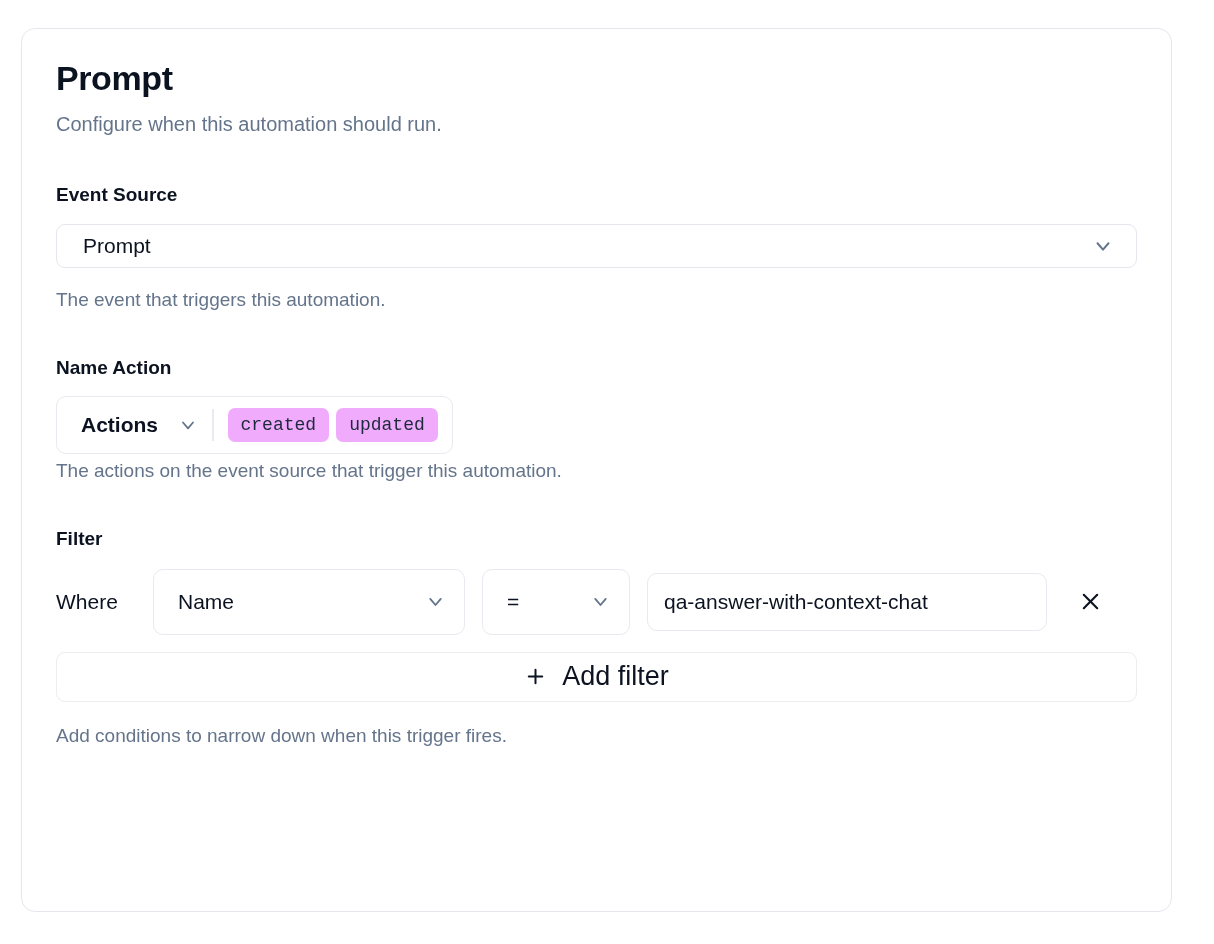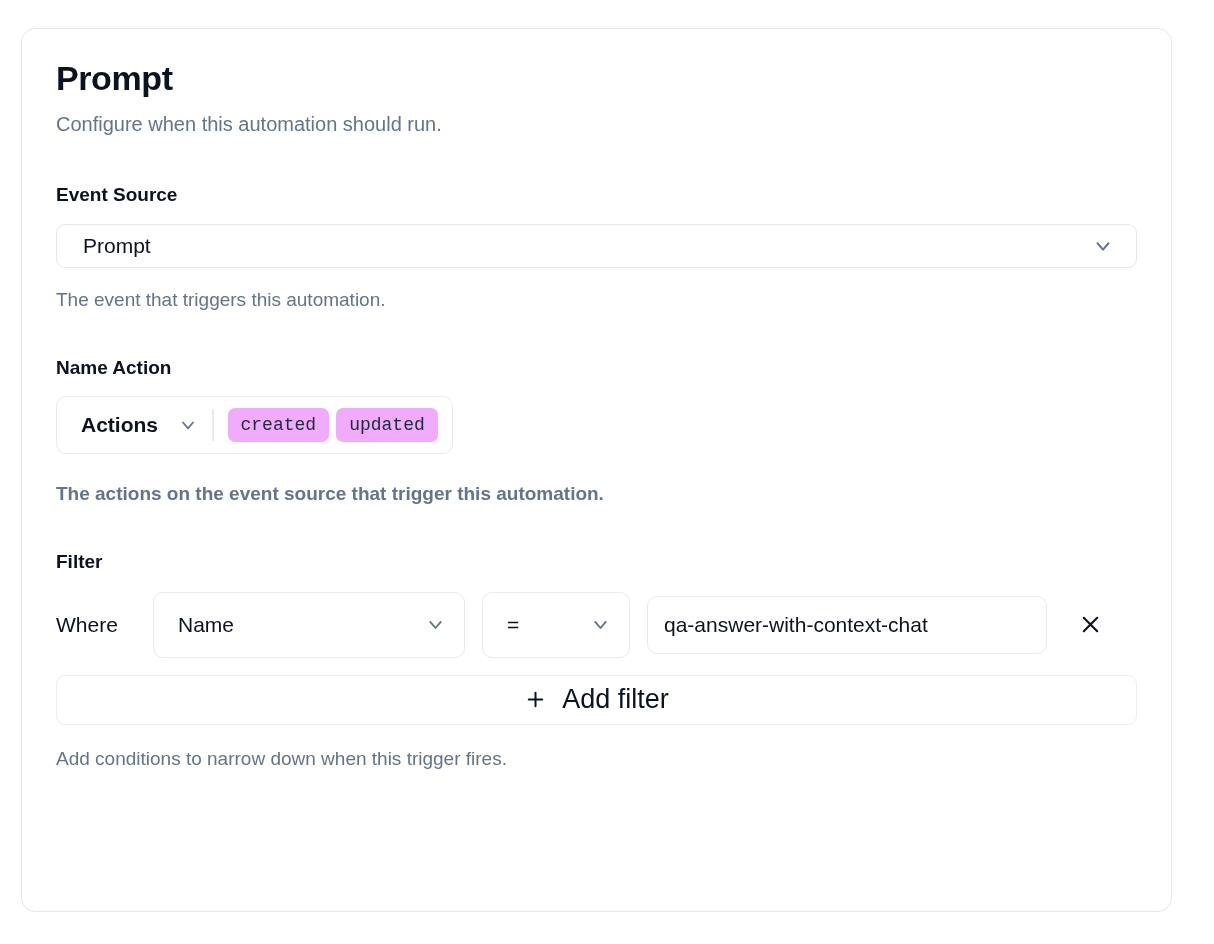--- a/index.html
+++ b/index.html
@@ -113,21 +113,21 @@
   .chip {
     background: #f0abfc;
     color: #1e293b;
     font-size: 18px;
     border-radius: 7px;
     padding: 8px 13px;
     line-height: 1;
     white-space: nowrap;
     font-family: Liberation Mono, monospace;
   }
-  .help-action { margin-top: 28px; font-weight: bold; }
+  .help-action { margin-top: 5px; }
 
   
   .block-filter { margin-top: 44px; }
   .filter-row {
     margin-top: 18px;
     display: flex;
     align-items: center;
     gap: 17px;
   }
   .where-label {

